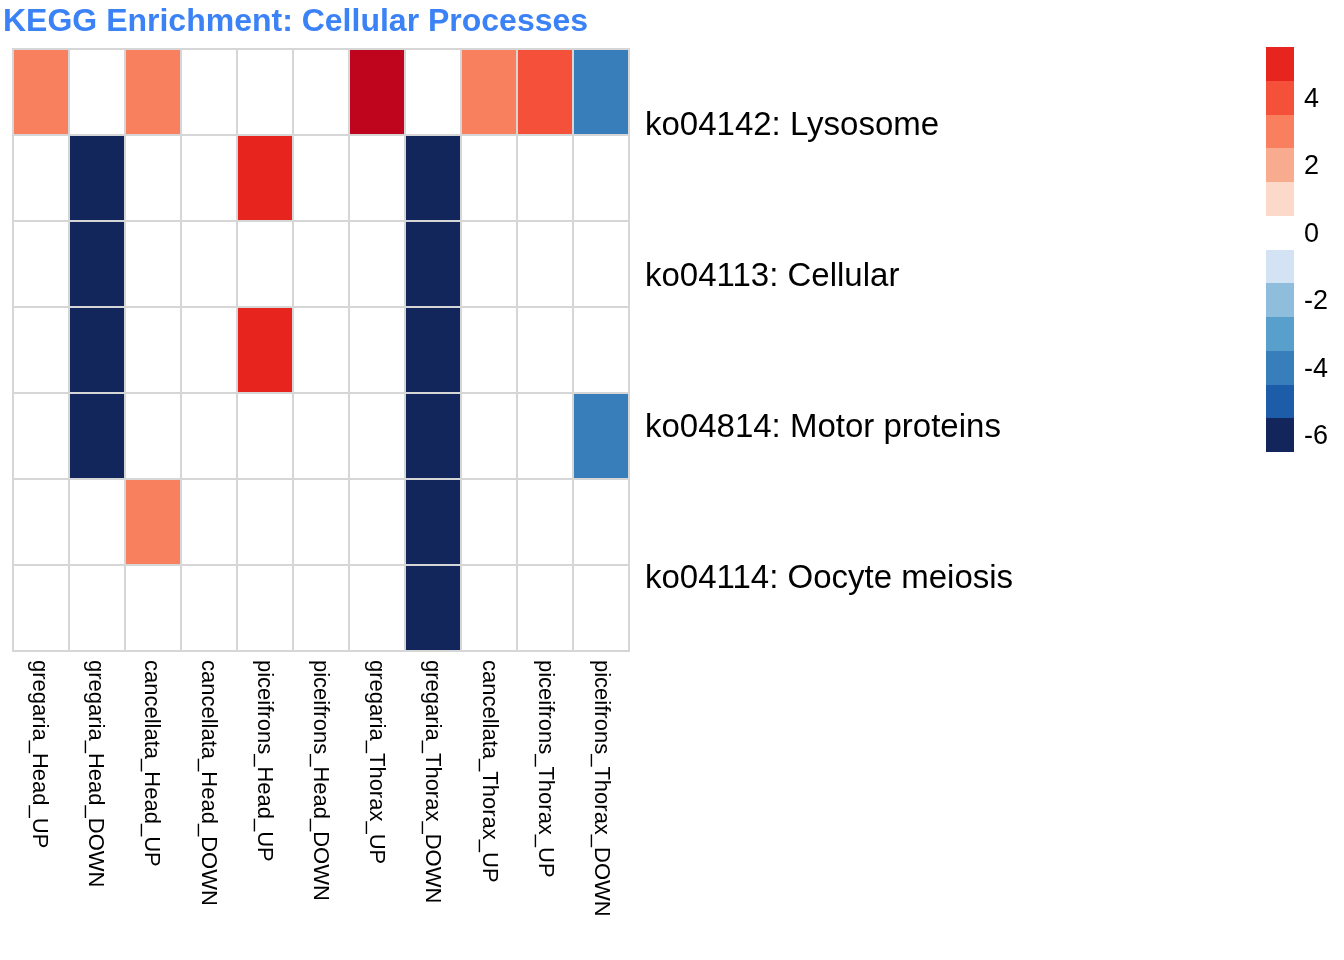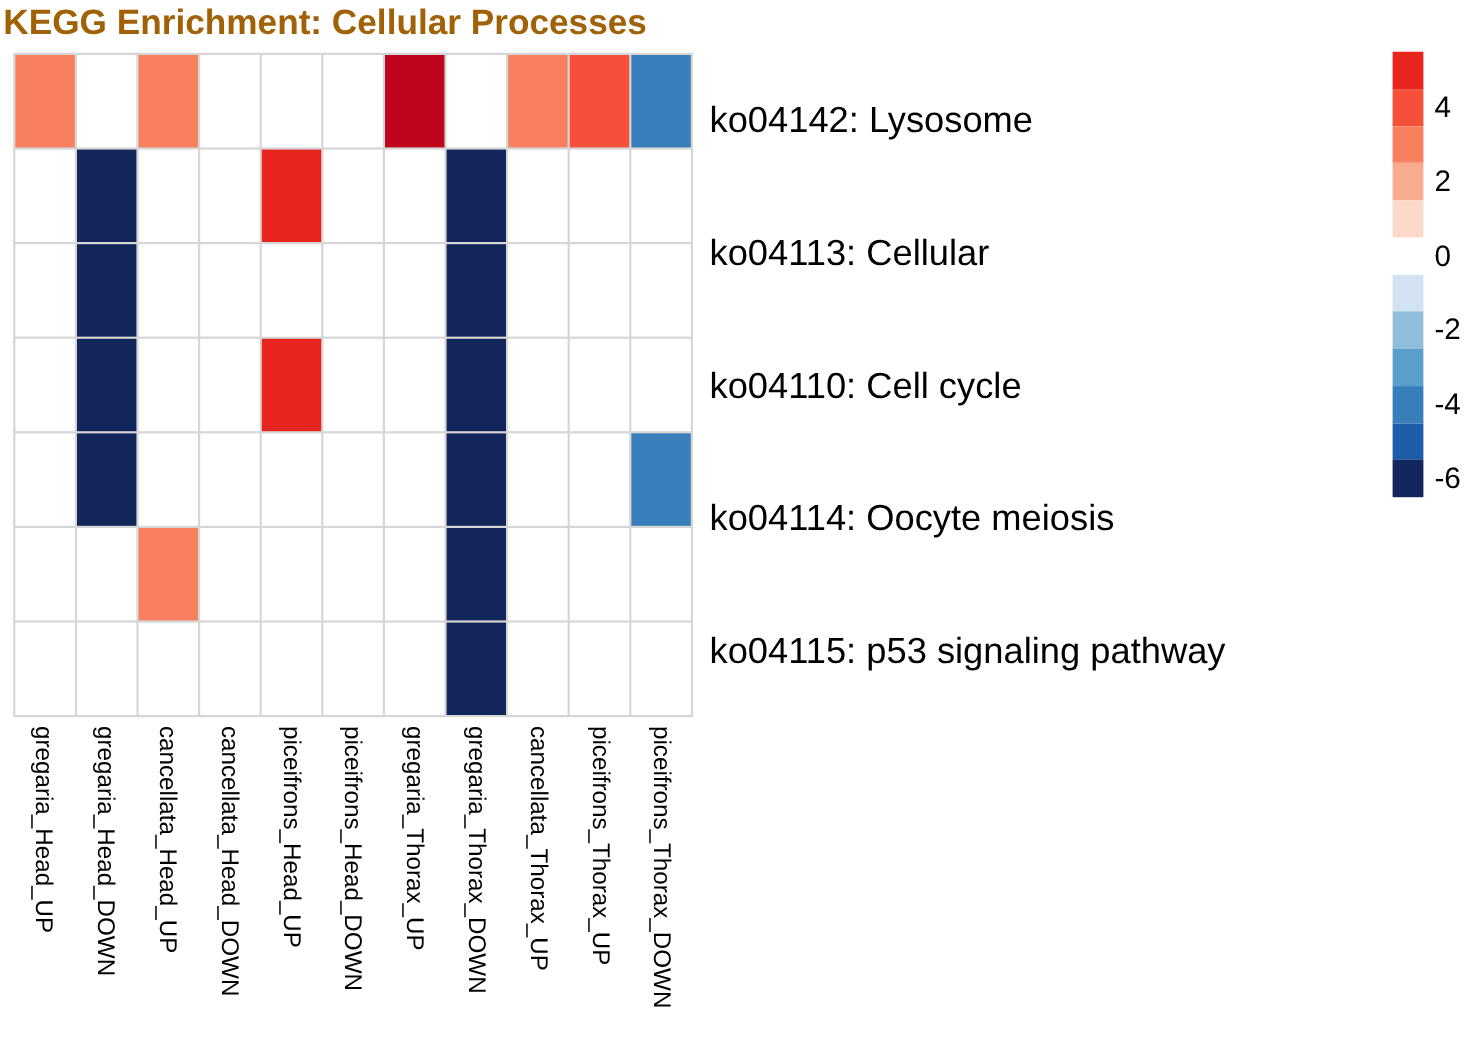--- a/index.html
+++ b/index.html
@@ -11,21 +11,21 @@
     font-family: "Liberation Sans", "DejaVu Sans", sans-serif;
     overflow: hidden;
   }
   .title {
     position: absolute;
     left: 3px;
     top: 2px;
     margin: 0;
     font-size: 32px;
     font-weight: bold;
-    color: #a16207;
+    color: #3b82f6;
     white-space: nowrap;
   }
   .grid {
     position: absolute;
     left: 12px;
     top: 48px;
     width: 618px;
     height: 604px;
     box-sizing: border-box;
     display: grid;
@@ -176,23 +176,22 @@
       <div class="cell" style="background: rgb(255, 255, 255);"></div>
       <div class="cell" style="background: rgb(255, 255, 255);"></div>
       <div class="cell" style="background: rgb(18, 38, 92);"></div>
       <div class="cell" style="background: rgb(255, 255, 255);"></div>
       <div class="cell" style="background: rgb(255, 255, 255);"></div>
       <div class="cell" style="background: rgb(255, 255, 255);"></div>
     </div>
   <div class="row-labels">
       <div class="row-label">ko04142: Lysosome</div>
       <div class="row-label">ko04113: Cellular</div>
-      <div class="row-label">ko04110: Cell cycle</div>
+      <div class="row-label">ko04814: Motor proteins</div>
       <div class="row-label">ko04114: Oocyte meiosis</div>
-      <div class="row-label">ko04115: p53 signaling pathway</div>
     </div>
   <div class="col-labels">
       <div class="col-label">gregaria_Head_UP</div>
       <div class="col-label">gregaria_Head_DOWN</div>
       <div class="col-label">cancellata_Head_UP</div>
       <div class="col-label">cancellata_Head_DOWN</div>
       <div class="col-label">piceifrons_Head_UP</div>
       <div class="col-label">piceifrons_Head_DOWN</div>
       <div class="col-label">gregaria_Thorax_UP</div>
       <div class="col-label">gregaria_Thorax_DOWN</div>

